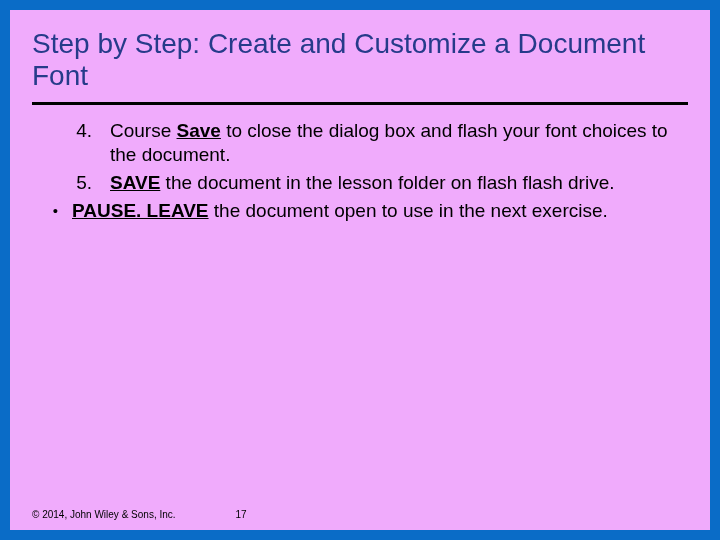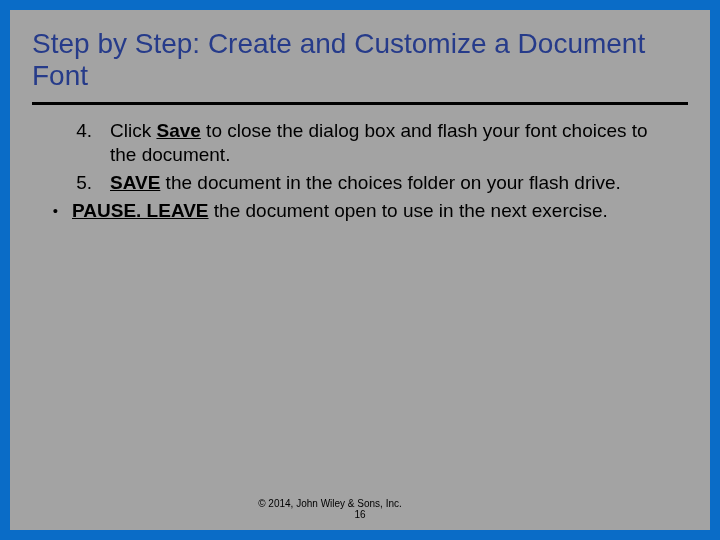--- a/index.html
+++ b/index.html
@@ -10,21 +10,21 @@
     body {
       width: 720px;
       height: 540px;
       font-family: Arial, Helvetica, sans-serif;
       background: #fff;
     }
     .slide {
       width: 720px;
       height: 540px;
       border: 10px solid #0a6cc7;
-      background: #a3a3a3;
+      background: #f0abfc;
       position: relative;
       padding: 18px 22px 6px 22px;
     }
     .title {
       color: #263b8a;
       font-size: 28px;
       line-height: 1.15;
       font-weight: 400;
       margin-bottom: 10px;
     }
@@ -74,21 +74,20 @@
     }
     .footer {
       position: absolute;
       left: 22px;
       right: 22px;
       bottom: 10px;
       display: flex;
       align-items: center;
       font-size: 10px;
       color: #000;
-      flex-direction: column;
     }
     .footer-left {
       flex: 0 0 auto;
       margin-right: 60px;
     }
     .footer-center {
       flex: 1 1 auto;
     }
     .footer-right {
       flex: 0 0 auto;
@@ -101,38 +100,38 @@
 
   <div class="title">Step by Step: Create and Customize a Document Font</div>
 
   <div class="rule"></div>
 
   <div class="body">
 
     <div class="ol-row">
       <div class="ol-num">4.</div>
       <div class="ol-text">
-        <span>Click </span><span class="b">Save</span><span> to close the dialog box and flash your font choices to the document.</span>
+        <span>Course </span><span class="b">Save</span><span> to close the dialog box and flash your font choices to the document.</span>
       </div>
     </div>
 
     <div class="ol-row">
       <div class="ol-num">5.</div>
       <div class="ol-text">
-        <span> </span><span class="b">SAVE</span><span> the document in the choices folder on your flash drive.</span>
+        <span> </span><span class="b">SAVE</span><span> the document in the lesson folder on flash flash drive.</span>
       </div>
     </div>
 
     <div class="bullet-row">
       <div class="bullet-mark">•</div>
       <div class="bullet-text">
         <span class="b">PAUSE. LEAVE</span><span> the document open to use in the next exercise.</span>
       </div>
     </div>
 
   </div>
 
   <div class="footer">
     <div class="footer-left">© 2014, John Wiley &amp; Sons, Inc.</div>
-    <div class="footer-right">16</div>
+    <div class="footer-right">17</div>
   </div>
 
 </div>
 
 </body></html>

